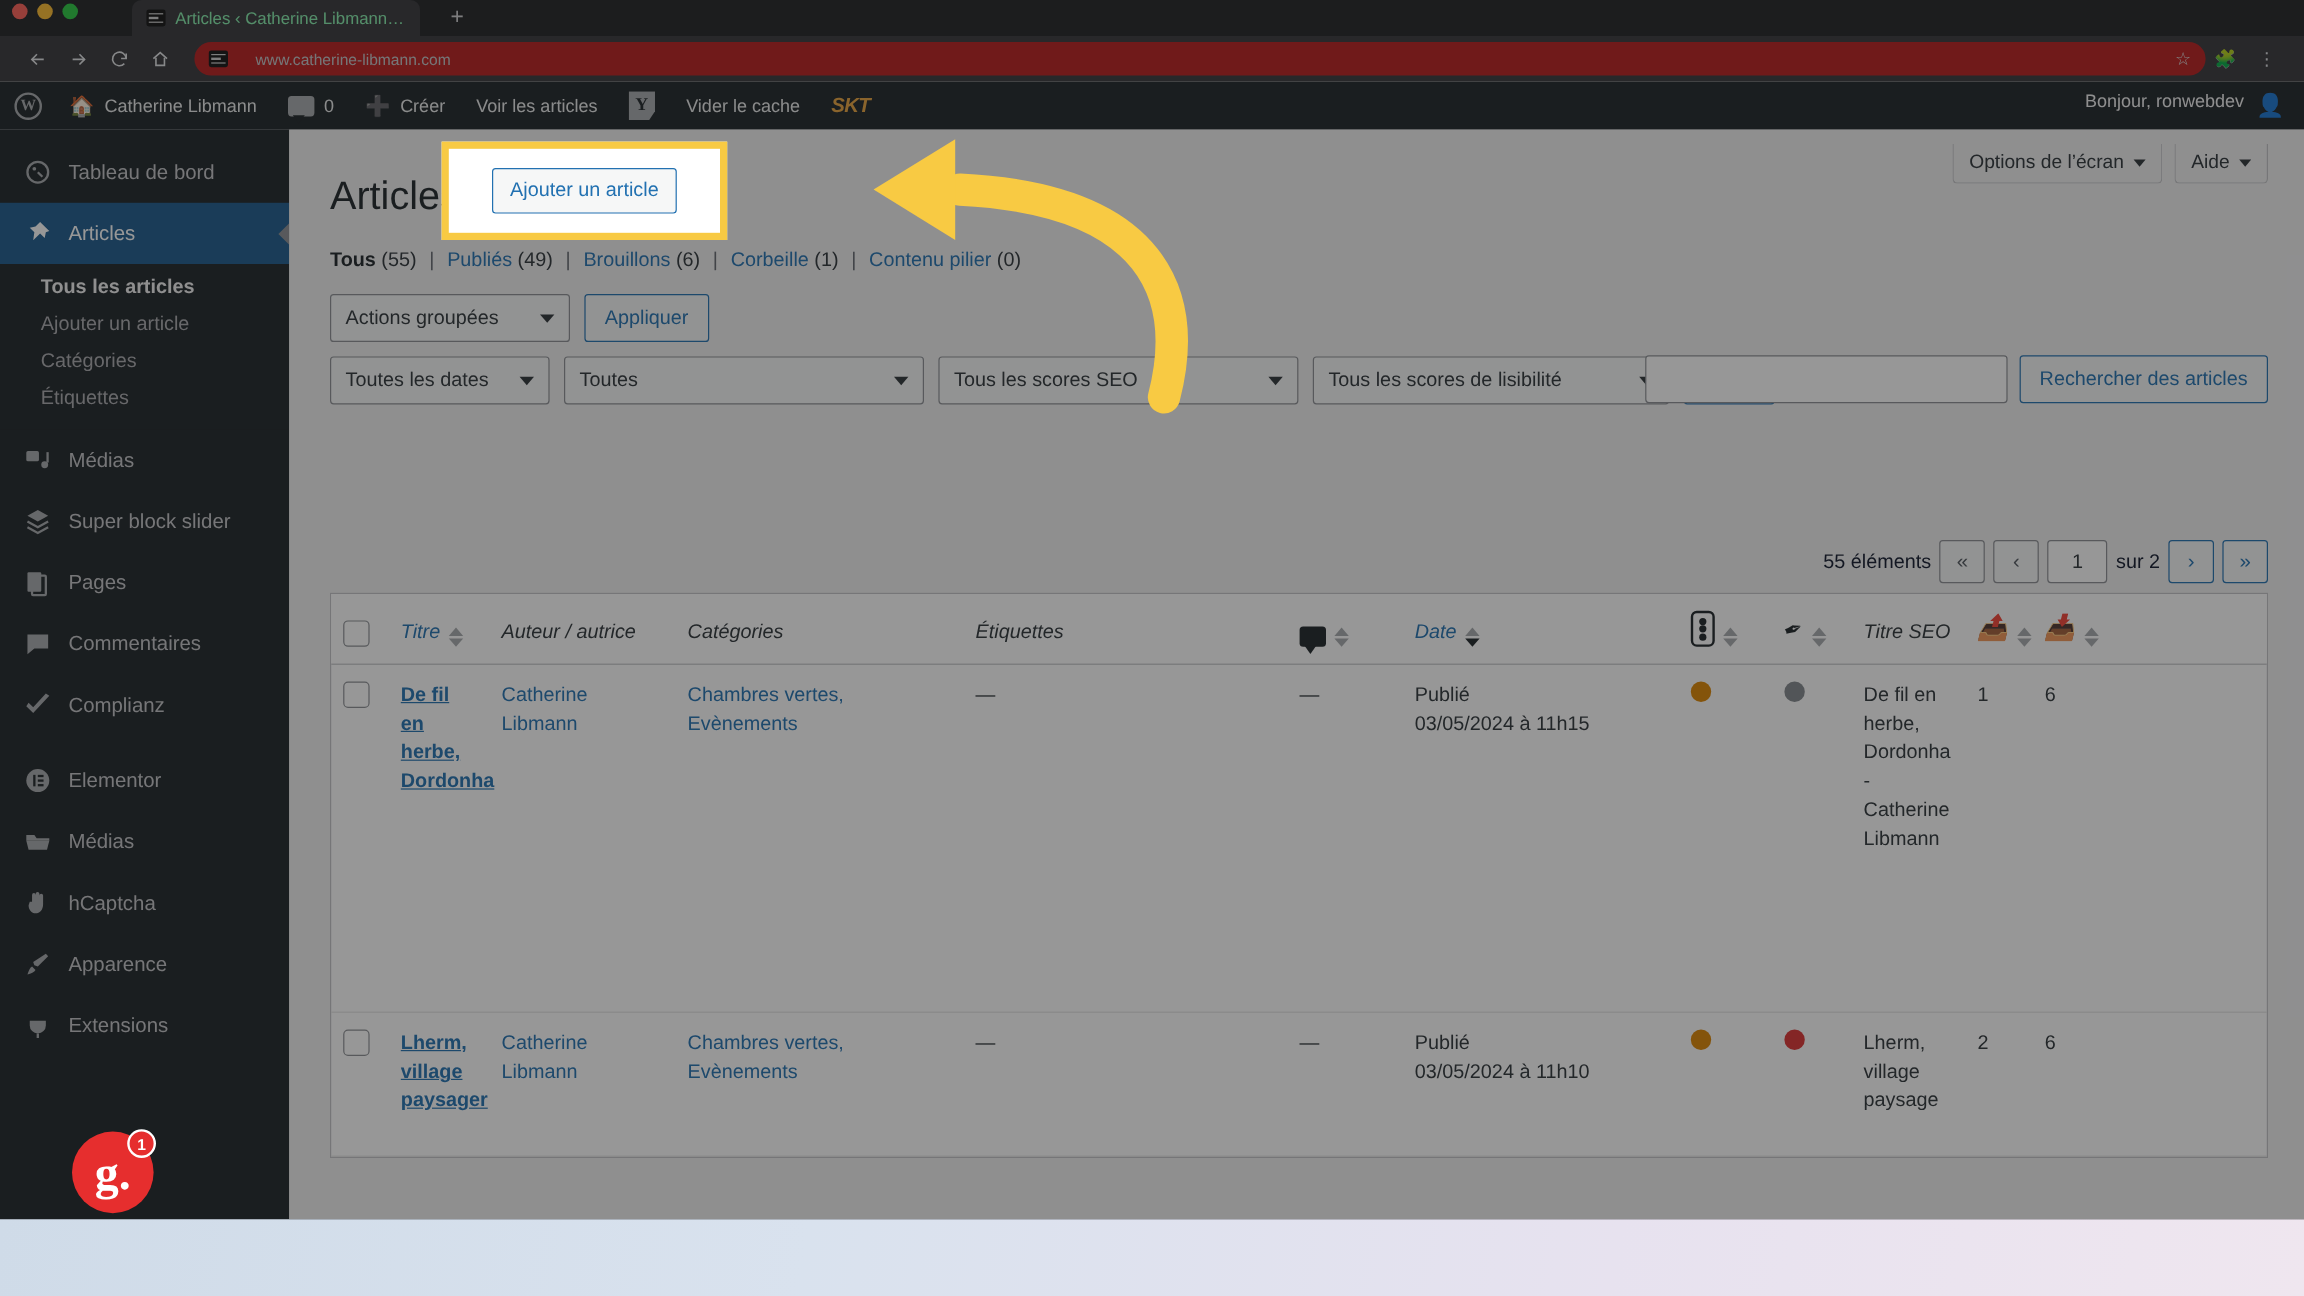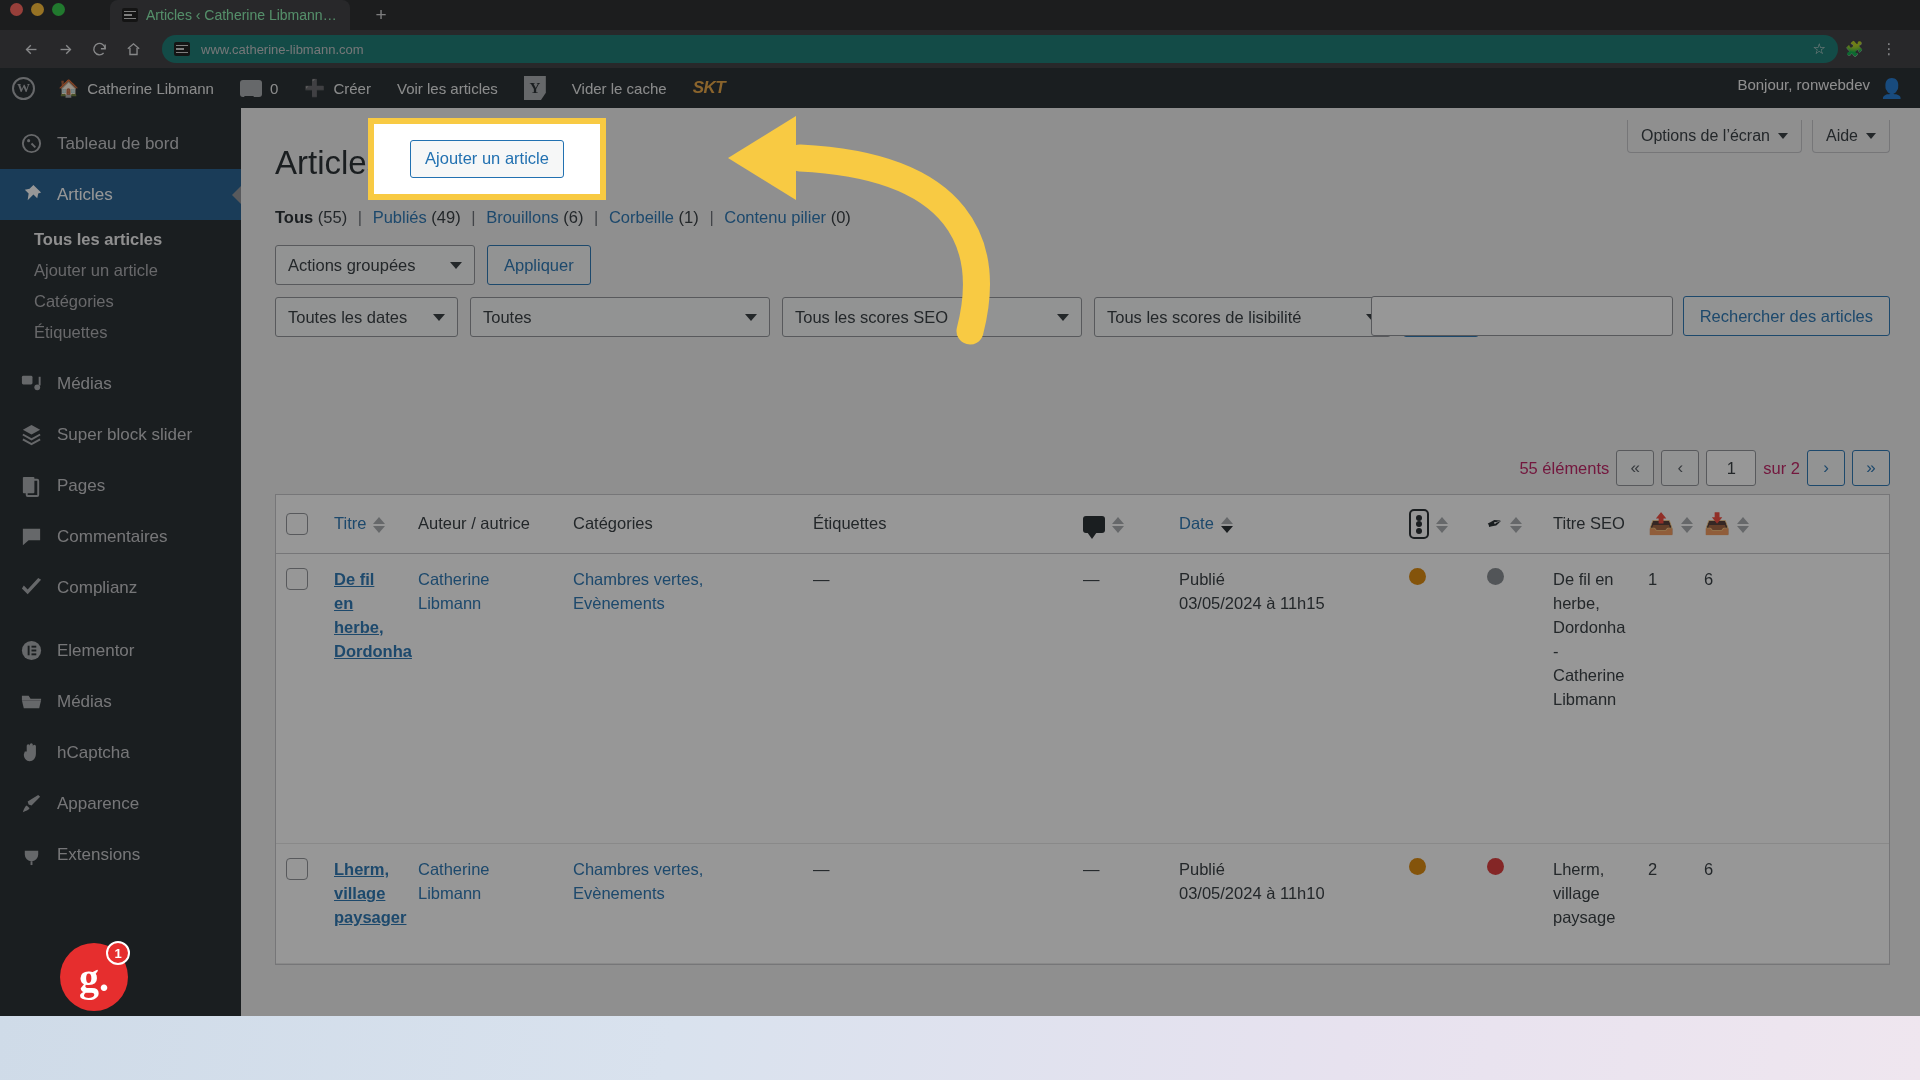--- a/index.html
+++ b/index.html
@@ -53,22 +53,22 @@
   .toolbar {
     position: absolute; left: 0; top: 30px; width: 1920px; height: 38px;
     background: #35363a; display: flex; align-items: center; padding: 0 14px;
   }
   .nav-btn {
     width: 34px; height: 30px; display: flex; align-items: center; justify-content: center;
     color: #e2e3e5;
   }
   .nav-btn svg { width: 17px; height: 17px; stroke: #e2e3e5; fill: none; stroke-width: 1.9; }
   .omnibox {
-    margin-left: 12px; flex: 1 1 auto; height: 28px; background: #0f766e;
-    border-radius: 14px; display: flex; align-items: center; padding: 0 12px; gap: 11px;
+    margin-left: 12px; flex: 1 1 auto; height: 28px; background: #b91c1c;
+    border-radius: 14px; display: flex; align-items: center; padding: 0 12px; gap: 23px;
   }
   .omni-favicon {
     width: 16px; height: 14px; background: #111; border-radius: 2px;
     display: flex; flex-direction: column; justify-content: center; gap: 2px; padding: 2px;
     flex: none;
   }
   .omni-favicon i { display: block; height: 1.5px; background: #cfcfcf; width: 100%; }
   .omni-favicon i:nth-child(2) { width: 70%; }
   .omni-url { color: #c2c4c7; font-size: 13px; }
   .omni-star { margin-left: auto; color: #d8d9db; font-size: 15px; }
@@ -196,31 +196,31 @@
   .pager { position: absolute; right: 30px; top: 342px; display: flex; align-items: center; gap: 7px; font-size: 16.5px; color: #2c3338; }
   .pg-btn {
     width: 38px; height: 36px; border: 1px solid #8c8f94; border-radius: 3px; background: #f6f7f7;
     display: flex; align-items: center; justify-content: center; color: #50575e; font-size: 17px;
   }
   .pg-btn.active-blue { border-color: #2271b1; color: #2271b1; }
   .pg-cur {
     width: 50px; height: 36px; background: #fff; border: 1px solid #8c8f94; border-radius: 3px;
     display:flex; align-items:center; justify-content:center; font-size: 16.5px; color: #2c3338;
   }
-  .pg-total { color: #be185d; }
+  .pg-total { color: #0f172a; }
 
   
   .wp-table {
     position: absolute; left: 34px; top: 386px; width: 1615px;
     background: #fff; border: 1px solid #c3c4c7; border-radius: 0;
   }
   .tbl-row { display: flex; border-bottom: 1px solid #e5e5e5; }
   .tbl-head { background: #fff; border-bottom: 1px solid #c3c4c7; }
   .th, .td { padding: 14px 10px; font-size: 16.5px; color: #2c3338; line-height: 1.45; }
-  .th { font-size: 16.5px; color: #2c3338; display: flex; align-items: center; gap: 7px; }
+  .th { font-size: 16.5px; color: #2c3338; display: flex; align-items: flex-end; gap: 7px; font-style: italic; }
   .th a { color: #2271b1; text-decoration: none; }
   .col-cb { width: 48px; flex: none; }
   .col-title { width: 84px; flex: none; }
   .col-author { width: 155px; flex: none; }
   .col-cats { width: 240px; flex: none; }
   .col-tags { width: 270px; flex: none; }
   .col-comments { width: 96px; flex: none; }
   .col-date { width: 230px; flex: none; }
   .col-seo { width: 78px; flex: none; }
   .col-read { width: 66px; flex: none; }

